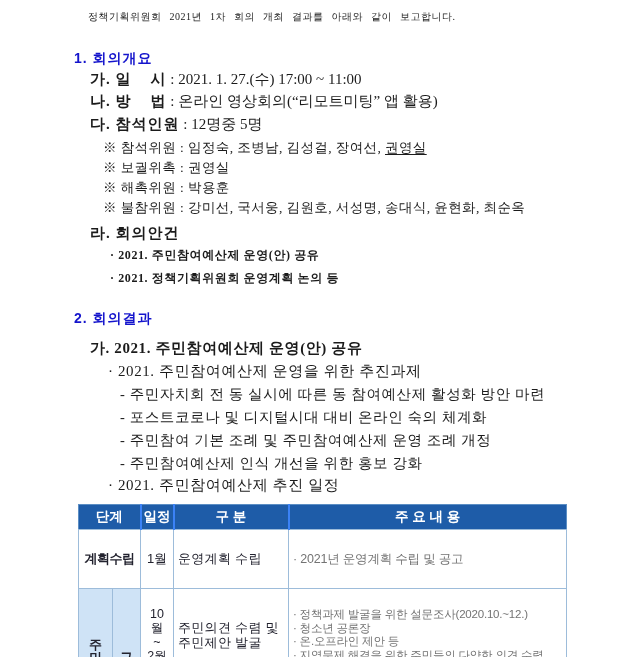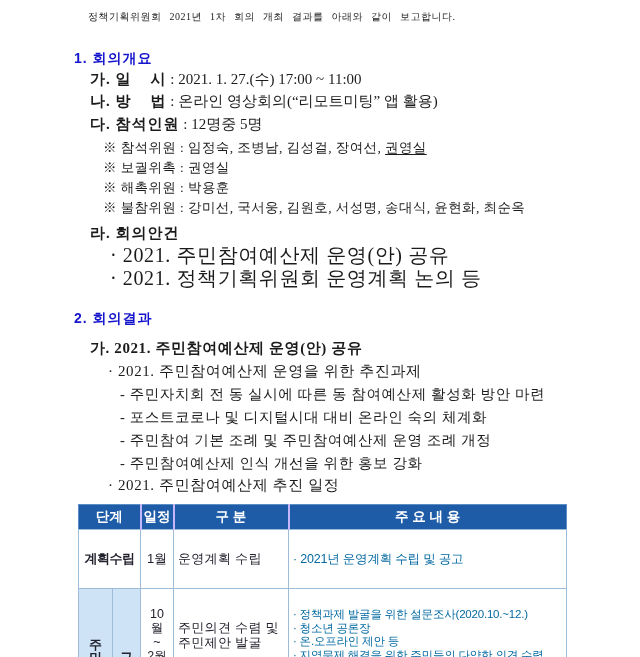--- a/index.html
+++ b/index.html
@@ -15,53 +15,53 @@
     font-weight:bold;font-size:14px;color:#1414cc;letter-spacing:1px;
   }
   .sec-title.second{margin-top:21px;}
   .item{margin-left:90px;line-height:22.3px;font-size:15px;white-space:pre-wrap;}
   .item:first-of-type{margin-top:7px;}
   .item .lbl{font-weight:bold;letter-spacing:1px;}
   .notes{margin-top:3px;}
   .note{margin-left:103px;line-height:20px;font-size:13.5px;letter-spacing:.4px;white-space:pre-wrap;}
   .note .ul{text-decoration:underline;text-underline-offset:2px;}
   .agenda-label{margin:4px 0 0 90px;font-size:15px;font-weight:bold;letter-spacing:1px;line-height:22px;}
-  .bullet{margin-left:110px;font-size:20px;line-height:22.8px;letter-spacing:.6px;white-space:pre-wrap;}
+  .bullet{margin-left:110px;font-size:12px;line-height:22.8px;letter-spacing:.6px;white-space:pre-wrap;font-weight:bold;}
   .sub-title{margin:8px 0 0 90px;font-size:15px;font-weight:bold;letter-spacing:.6px;line-height:24px;}
   .bullet2{margin-left:108px;font-size:15px;line-height:23px;letter-spacing:.6px;}
   .dash{margin-left:120px;font-size:14.5px;line-height:22.7px;letter-spacing:.6px;}
   
   table.sched{
     margin:7px 0 0 78px;border-collapse:collapse;table-layout:fixed;width:488px;
     font-family:"Liberation Sans","DejaVu Sans",sans-serif;font-size:13px;
     border:1px solid #5b8ec4;
   }
   table.sched th{
     background:#1e5ca8;color:#ffffff;font-weight:bold;text-align:center;
-    height:24px;padding:0;border-left:2px solid #c4b5fd;font-size:13.5px;
+    height:24px;padding:0;border-left:2px solid #3b82f6;font-size:13.5px;
   }
   table.sched th:first-child{border-left:none;}
   table.sched td{
     border:1px solid #9dbcda;padding:18px 4px;vertical-align:middle;color:#22222e;
   }
   tr.r1 td{height:22px;}
   td.stage-merged{font-weight:bold;text-align:center;letter-spacing:-.5px;background:#fff;}
   td.c-sched{text-align:center;padding:1px 0;}
   td.c-cat{color:#4545c0;letter-spacing:.3px;}
   td.stage-v{
     background:#cfe3f6;font-weight:bold;text-align:center;
     white-space:pre-line;line-height:13px;font-size:13px;width:32px;padding:1px 0;
   }
   td.stage-sub{background:#cfe3f6;font-weight:bold;text-align:center;width:26px;padding:1px 0;line-height:12px;}
   td.stage-sub .paren{font-size:9px;font-weight:bold;display:block;}
   .pre{white-space:pre-line;}
   tr.r2 td.c-sched{line-height:14px;font-size:12.5px;}
   tr.r2 td.c-cat{line-height:15px;}
   td.c-content{padding-left:6px;}
-  .mini{font-size:11.5px;line-height:13.6px;letter-spacing:-.2px;color:#0369a1;}
+  .mini{font-size:11.5px;line-height:13.6px;letter-spacing:-.2px;color:#737373;}
   tr.r3 td{border-top:1px dashed #9a9a9a;height:20px;}
   table.sched tr:last-child td{border-bottom:1px dashed #9a9a9a;}
 </style>
 </head>
 <body>
 
 <div class="page">
 
   <div class="intro">정책기획위원회 2021년 1차 회의 개최 결과를 아래와 같이 보고합니다.</div>
 

